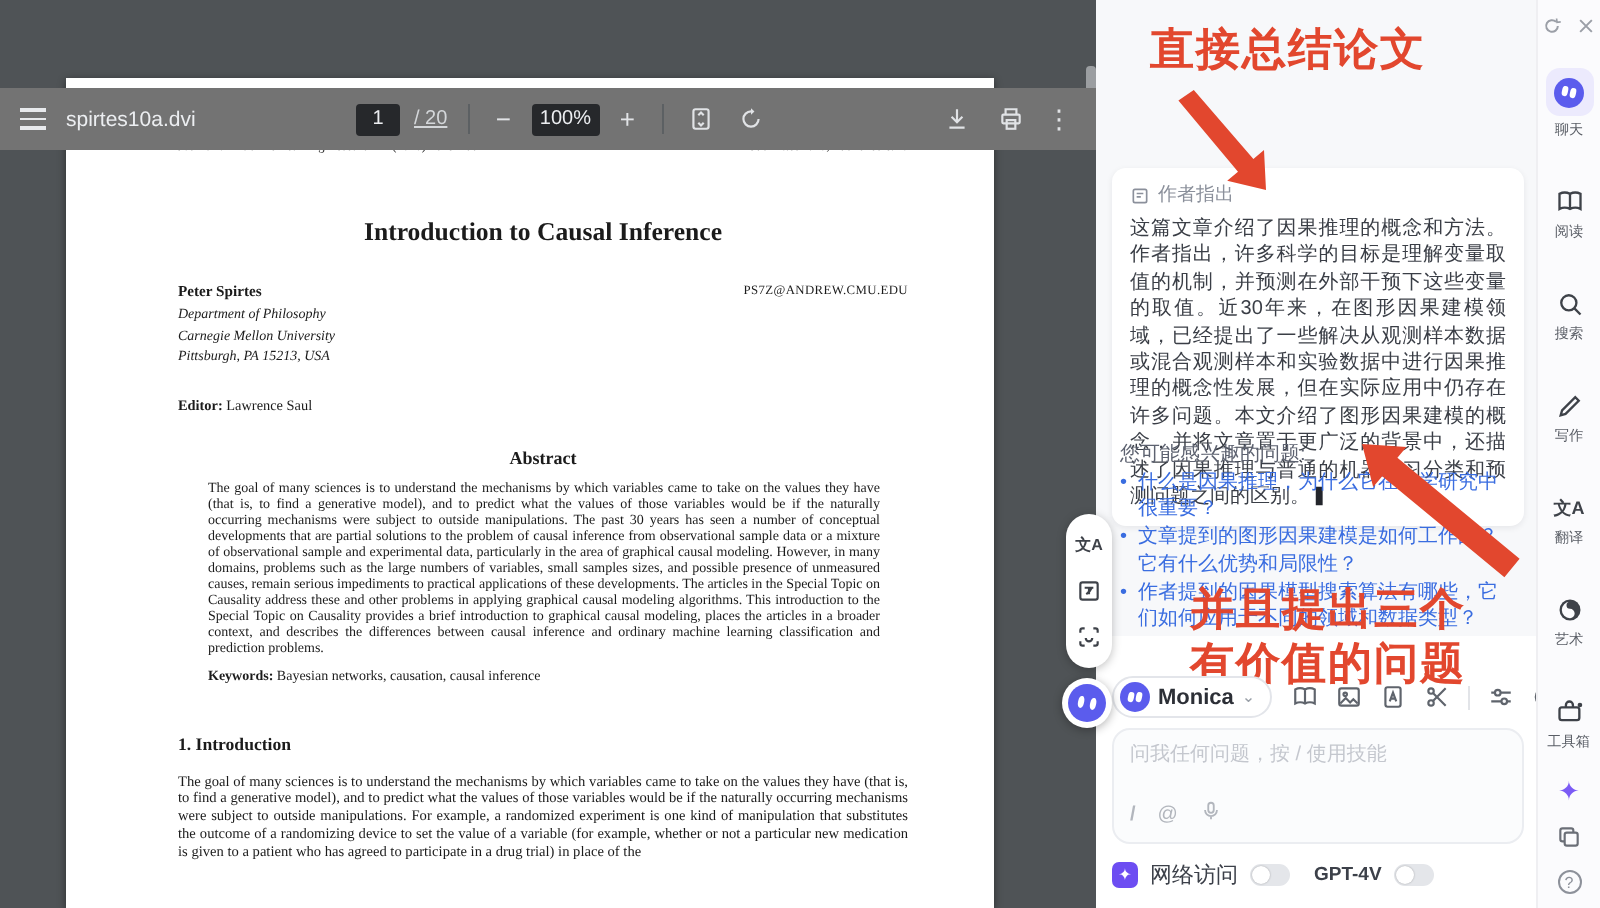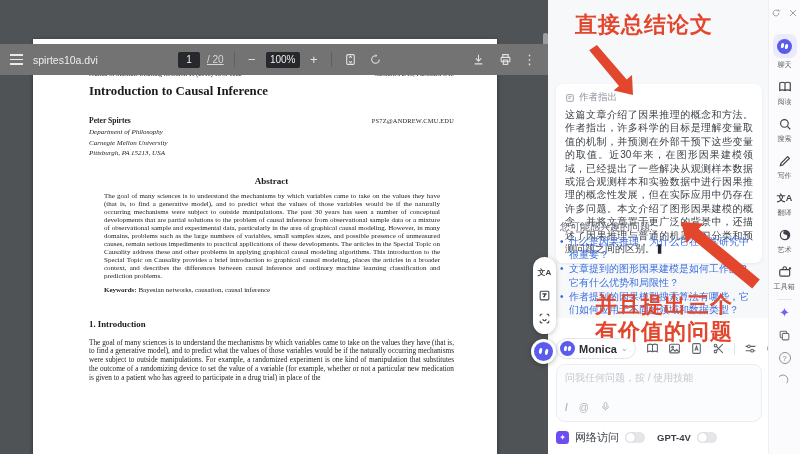--- a/index.html
+++ b/index.html
@@ -21,21 +21,21 @@
   .pgtotal { font-size:10px; color:#d4d7da;text-decoration:underline; }
   .tbsep { width:1px; height:15px; background:#5c6063; margin:0 3px; }
   .tbbtn { display:inline-flex; align-items:center; justify-content:center; width:18px; height:18px; color:#e1e3e6; cursor:pointer; }
   .tbbtn svg { width:13px; height:13px; }
   .pm { font-size:13px; color:#e1e3e6; cursor:pointer; width:14px; text-align:center; }
   .tbright { display:flex; align-items:center; gap:9px; margin-left:auto; padding-right:12px; }
   .vdots { font-size:13px; letter-spacing:0; cursor:pointer; color:#e1e3e6; }
 
   #paper { position:absolute; left:33px; top:39px; width:464px; height:415px; background:#ffffff; box-shadow:0 1px 4px rgba(0,0,0,.45); font-family:"Liberation Serif", serif; color:#1b1b1b; padding:31px 43px 0 56px; overflow:hidden; }
   .jrow { display:flex; justify-content:space-between; font-size:6.3px; color:#222; }
-  .ptitle { text-align:left; font-size:12.8px; font-weight:700; margin-top:7px; }
+  .ptitle { text-align:center; font-size:12.8px; font-weight:700; margin-top:32px; }
   .authrow { display:flex; justify-content:space-between; margin-top:17px; }
   .aname { font-size:7.6px; font-weight:700; }
   .aff { font-size:7px; font-style:italic; line-height:10.5px; margin-top:2px; }
   .email { font-size:6.4px; letter-spacing:.2px; padding-top:1px; }
   .editor { font-size:7.2px; margin-top:15px; }
   .editor b { font-weight:700; }
   .abshead { text-align:center; font-size:9px; font-weight:700; margin-top:17px; }
   .abstxt { font-size:7px; line-height:8.1px; text-align:justify; margin:6px 14px 0 15px; }
   .kw { font-size:7px; margin:5px 14px 0 15px; }
   .kw b { font-weight:700;text-align:right; }
@@ -98,21 +98,21 @@
   .webBadge { width:13px; height:13px; border-radius:3.5px; background:#6d4df2; color:#fff; font-size:8px; display:flex; align-items:center; justify-content:center; }
   .footLab { font-size:11px; color:#3c4049; font-weight:400; }
   .toggle { width:20px; height:11px; border-radius:6px; background:#e4e6ea; position:relative; cursor:pointer; }
   .toggle::after { content:""; position:absolute; left:1px; top:1px; width:9px; height:9px; border-radius:50%; background:#fff; box-shadow:0 0 1px rgba(0,0,0,.3); }
   .footLab2 { font-size:9.5px; color:#3c4049; font-weight:700; margin-left:6px; }
 
   
   #rail { position:absolute; left:768px; top:0; width:32px; height:454px; background:#fbfbfd; border-left:1px solid #efeff2; z-index:11; display:flex; flex-direction:column; align-items:center; }
   .railTop { display:flex; gap:7px; margin-top:8px; color:#9b9fa7; }
   .railTop svg { width:10px; height:10px; cursor:pointer; }
-  .railItems { display:flex; flex-direction:column; align-items:center; gap:9px; margin-top:16px; }
+  .railItems { display:flex; flex-direction:column; align-items:center; gap:23px; margin-top:16px; }
   .ritem { display:flex; flex-direction:column; align-items:center; cursor:pointer; }
   .ricon { width:16px; height:16px; display:flex; align-items:center; justify-content:center; color:#3e4249; }
   .ricon svg { width:14px; height:14px; }
   .rlab { font-size:7.5px; color:#5a5e66; margin-top:2px; white-space:nowrap; transform:scale(.95); }
   .chatBox { width:24px; height:24px; border-radius:7px; background:#eceafd; display:flex; align-items:center; justify-content:center; }
   .chatBox .mface { width:15px; height:15px; }
   .railDiv { width:14px; height:1px; background:#e5e6ea; margin:7px 0 6px; }
   .railBottom { display:flex; flex-direction:column; align-items:center; gap:10px; color:#6b6f77; }
   .railBottom svg { width:13px; height:13px; cursor:pointer; }
   .pluginIc { color:#7b5bf5; font-size:13px; line-height:1; cursor:pointer; }
@@ -181,20 +181,23 @@
       <div class="authrow">
         <div>
           <div class="aname">Peter Spirtes</div>
           <div class="aff">
             <div>Department of Philosophy</div>
             <div>Carnegie Mellon University</div>
             <div>Pittsburgh, PA 15213, USA</div>
           </div>
         </div>
         <div class="email">PS7Z@ANDREW.CMU.EDU</div>
+      </div>
+      <div class="editor">
+        <b>Editor:</b><span> Lawrence Saul</span>
       </div>
       <div class="abshead">Abstract</div>
       <div class="abstxt">The goal of many sciences is to understand the mechanisms by which variables came to take on the values they have (that is, to find a generative model), and to predict what the values of those variables would be if the naturally occurring mechanisms were subject to outside manipulations. The past 30 years has seen a number of conceptual developments that are partial solutions to the problem of causal inference from observational sample data or a mixture of observational sample and experimental data, particularly in the area of graphical causal modeling. However, in many domains, problems such as the large numbers of variables, small samples sizes, and possible presence of unmeasured causes, remain serious impediments to practical applications of these developments. The articles in the Special Topic on Causality address these and other problems in applying graphical causal modeling algorithms. This introduction to the Special Topic on Causality provides a brief introduction to graphical causal modeling, places the articles in a broader context, and describes the differences between causal inference and ordinary machine learning classification and prediction problems.</div>
       <div class="kw">
         <b>Keywords:</b><span> Bayesian networks, causation, causal inference</span>
       </div>
       <div class="sechead">1. Introduction</div>
       <div class="introtxt">The goal of many sciences is to understand the mechanisms by which variables came to take on the values they have (that is, to find a generative model), and to predict what the values of those variables would be if the naturally occurring mechanisms were subject to outside manipulations. For example, a randomized experiment is one kind of manipulation that substitutes the outcome of a randomizing device to set the value of a variable (for example, whether or not a particular new medication is given to a patient who has agreed to participate in a drug trial) in place of the</div>
     </div>
 

